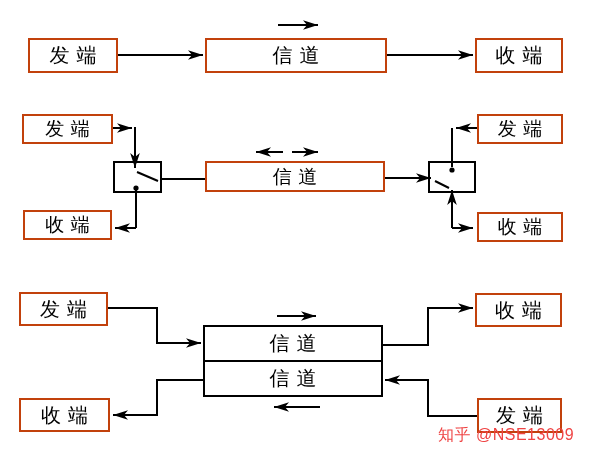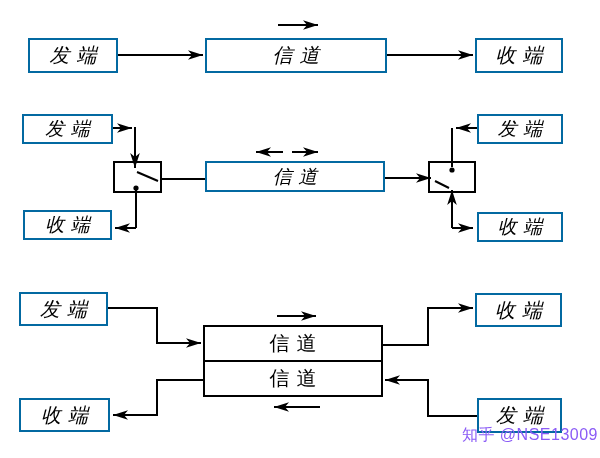--- a/index.html
+++ b/index.html
@@ -1,22 +1,22 @@
 <!DOCTYPE html>
 <html><head>
 <meta charset="utf-8">
 <style>
   html,body{margin:0;padding:0;}
   body{width:600px;height:458px;background:#ffffff;overflow:hidden;}
   .canvas{position:relative;width:600px;height:458px;background:#ffffff;
           font-family:"Liberation Serif","DejaVu Serif",serif;color:#000;}
   svg.wires{position:absolute;left:0;top:0;pointer-events:none;}
-  .box{position:absolute;box-sizing:border-box;border:2px solid #0369a1;background:#fff;
+  .box{position:absolute;box-sizing:border-box;border:2px solid #c2410c;background:#fff;
        display:flex;align-items:center;justify-content:center;
-       font-size:20px;letter-spacing:0.35em;text-indent:0.35em;white-space:nowrap;font-style:italic;}
+       font-size:20px;letter-spacing:0.35em;text-indent:0.35em;white-space:nowrap;}
   .box.small{font-size:19px;}
   .stack{position:absolute;box-sizing:border-box;border:2px solid #000;background:#fff;
          display:flex;flex-direction:column;}
   .stack .cell{flex:1;display:flex;align-items:center;justify-content:center;
                font-size:20px;letter-spacing:0.35em;text-indent:0.35em;}
   .stack .cell.top{border-bottom:2px solid #000;}
   .watermark{position:absolute;left:438px;top:425px;width:160px;
              font-family:"Liberation Sans","DejaVu Sans",sans-serif;
              font-size:16px;letter-spacing:0.5px;}
 </style>
@@ -110,15 +110,15 @@
     </div>
   </div>
 
   <div class="box" style="left:475px;top:293px;width:87px;height:34px">
     <span>收端</span>
   </div>
   <div class="box" style="left:477px;top:398px;width:85px;height:35px">
     <span>发端</span>
   </div>
 
-  <div class="watermark" style="color: #8b5cf6; text-align: right;">知乎 @NSE13009</div>
+  <div class="watermark" style="color: #ef4444;">知乎 @NSE13009</div>
 
 </div>
 
 </body></html>

